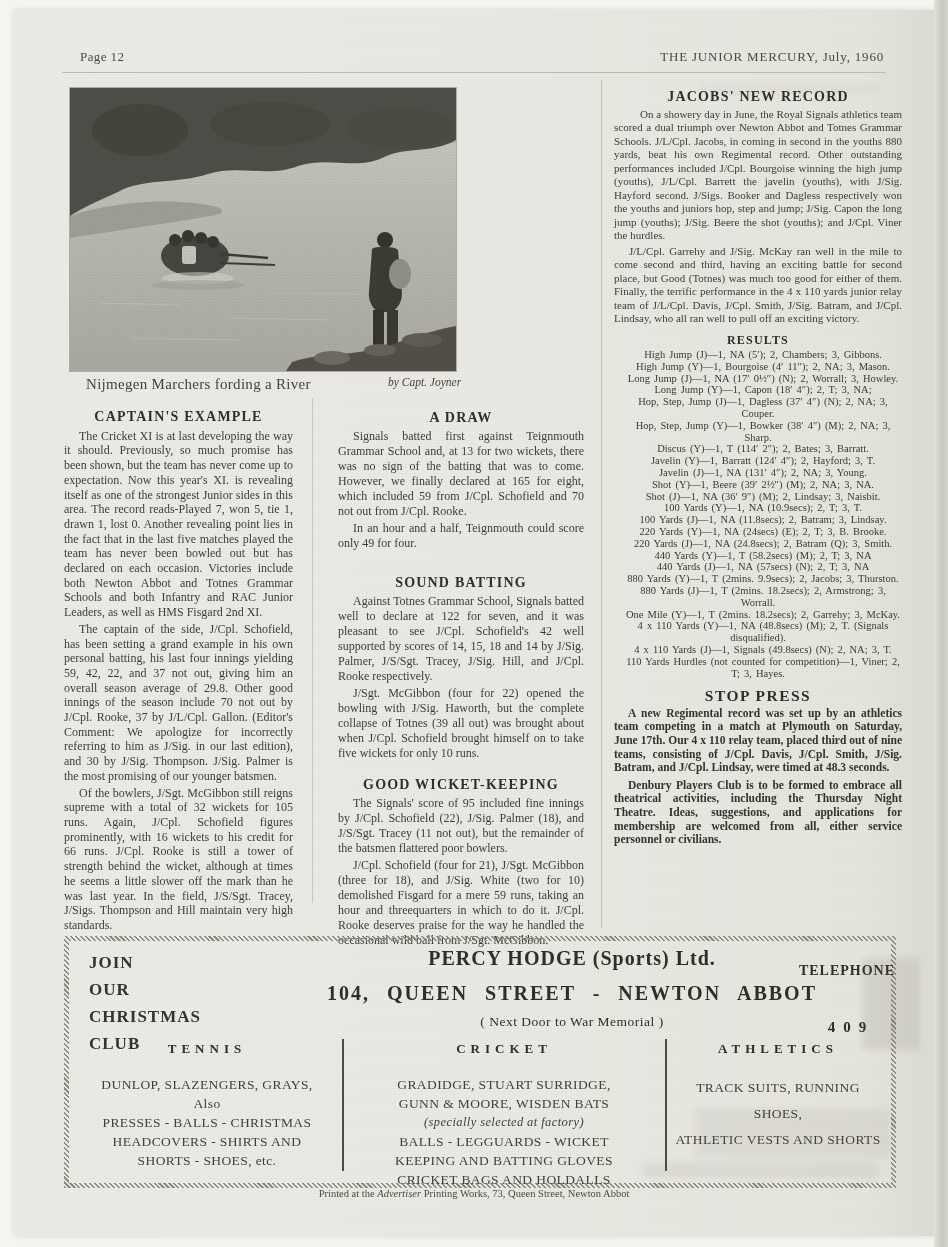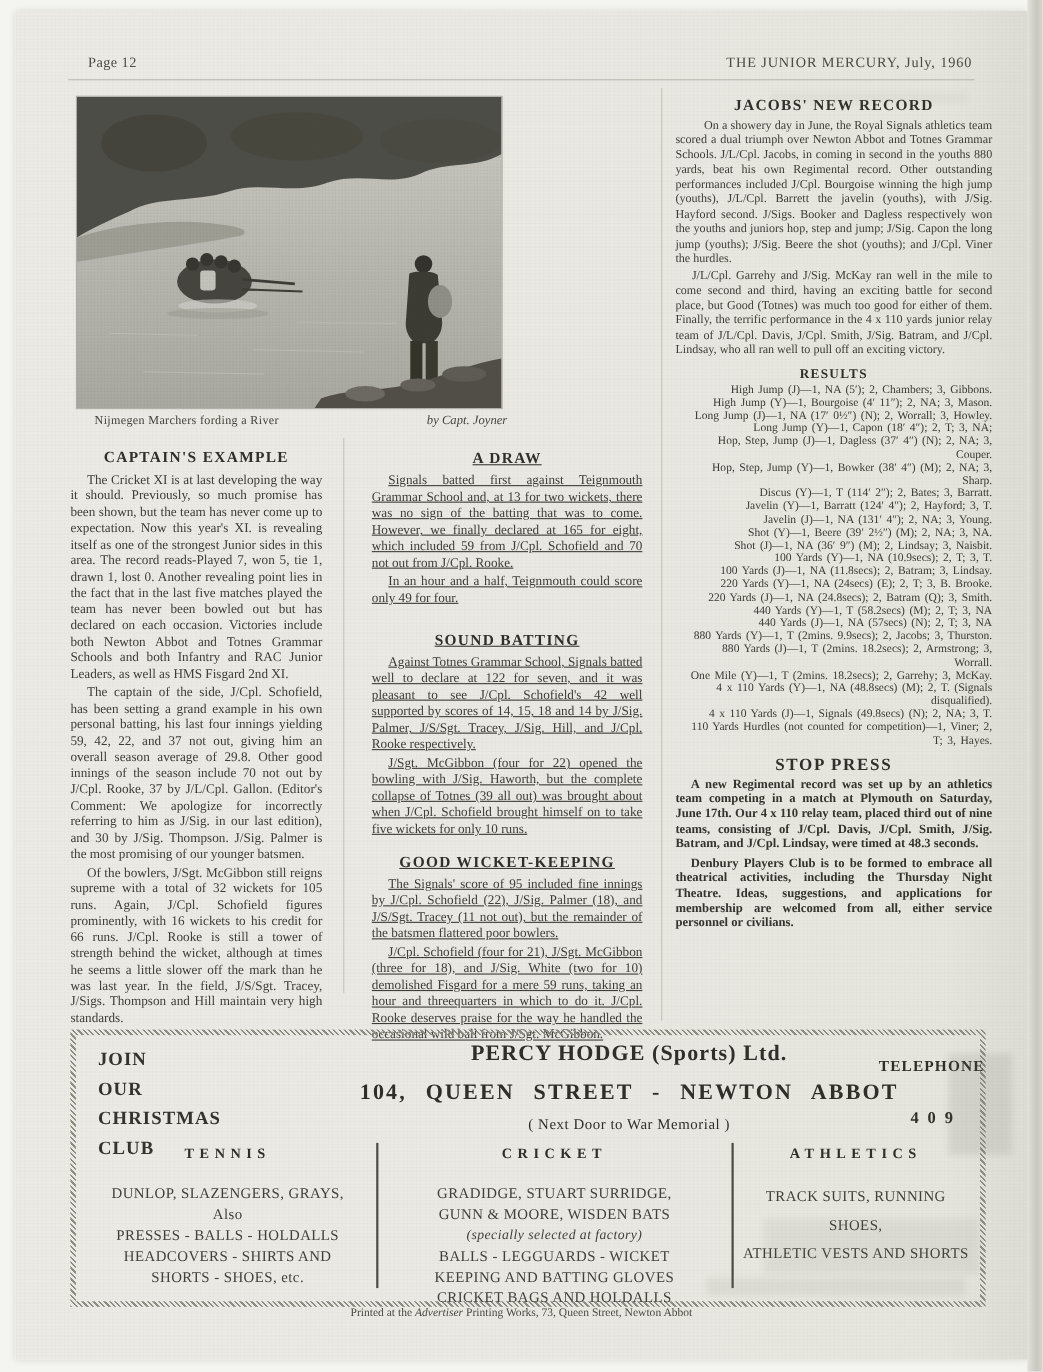--- a/index.html
+++ b/index.html
@@ -22,55 +22,55 @@
   }
   .page-edge{position:absolute;right:0;top:0;width:14px;height:1247px;
     background:linear-gradient(90deg,#e2e1da,#c8c7c0 60%,#d6d5ce);}
 
   .hdr-pagenum{position:absolute;left:80px;top:49px;font-size:13px;letter-spacing:.4px;color:#4a4942;}
   .hdr-masthead{position:absolute;right:64px;top:49px;font-size:13px;letter-spacing:.8px;color:#4a4942;}
 
   .photo{position:absolute;left:70px;top:88px;width:386px;height:283px;background:#b7b6af;
     outline:1px solid #aeada5;}
   .photo svg{display:block;}
-  .cap-left{position:absolute;left:86px;top:376px;font-size:11px;letter-spacing:.3px;color:#44433c;}
+  .cap-left{position:absolute;left:86px;top:376px;font-size:15px;letter-spacing:.3px;color:#44433c;}
   .cap-right{position:absolute;left:388px;top:376px;font-size:11.5px;font-style:italic;color:#44433c;}
 
   .col{position:absolute;text-align:justify;}
   .col-left{left:64px;top:398px;width:229px;font-size:12px;line-height:14.7px;}
-  .col-mid{left:338px;top:398px;width:246px;font-size:12px;line-height:15px;text-decoration:underline;}
+  .col-mid{left:338px;top:398px;width:246px;font-size:12px;line-height:15px;}
   .col-right{left:614px;top:78px;width:288px;font-size:11px;line-height:13.5px;}
 
   .art-head{font-weight:bold;text-align:center;font-size:14px;letter-spacing:1.2px;color:#312f2a;
     margin:12px 0 4px 0;}
   .art-head.small{font-size:12px;margin:8px 0 2px 0;}
   .art-head.big{font-size:15.5px;letter-spacing:1.5px;margin:10px 0 4px 0;}
   .paras p{margin:0 0 2px 0;text-indent:15px;}
   .jacobs-paras p:first-child{text-indent:26px;}
   .results-list{text-align:left;font-size:10.5px;line-height:11.8px;word-spacing:1.5px;color:#3b3a34;}
-  .results-list p{margin:0;text-indent:10px;text-align:right;}
+  .results-list p{margin:0;text-indent:10px;text-align:center;}
   .stoppress p{font-weight:bold;margin:0 0 4px 0;text-indent:14px;line-height:13.6px;font-size:11.5px;color:#34332d;}
 
   .col-rule{position:absolute;width:1px;background:#c6c5bc;}
   .rule-a{left:312px;top:398px;height:505px;}
   .rule-b{left:601px;top:80px;height:848px;}
 
   .ad-box{position:absolute;left:64px;top:936px;width:822px;height:242px;
     border:5px solid transparent;
     border-image:repeating-linear-gradient(45deg,#8d8c82 0 1.5px,transparent 1.5px 3.5px) 5;
   }
   .ad-club{position:absolute;left:20px;top:12px;width:160px;}
   .ad-club div{font-weight:bold;font-size:17px;letter-spacing:1px;color:#34332d;margin-bottom:7px;}
   .ad-center{position:absolute;left:253px;top:6px;width:500px;text-align:center;color:#2f2e29;}
   .ad-name{font-weight:bold;font-size:20px;letter-spacing:1px;white-space:nowrap;}
   .ad-address{font-weight:bold;font-size:20px;letter-spacing:2px;word-spacing:10px;margin-top:12px;white-space:nowrap;}
   .ad-note{font-size:13.5px;margin-top:9px;letter-spacing:.5px;}
   .ad-phone{position:absolute;left:728px;top:22px;width:100px;text-align:center;color:#2f2e29;}
   .ad-phone .lbl{font-weight:bold;font-size:14px;letter-spacing:1px;}
-  .ad-phone .num{font-weight:bold;font-size:15px;letter-spacing:8px;margin-top:30px;padding-left:8px;}
+  .ad-phone .num{font-weight:bold;font-size:15px;letter-spacing:8px;margin-top:40px;padding-left:8px;}
   .ad-sec{position:absolute;text-align:center;color:#413f39;}
   .ad-sec .sec-title{font-weight:bold;font-size:13px;letter-spacing:5px;color:#2f2e29;margin-bottom:18px;}
   .ad-sec .sec-lines div{font-size:13.5px;line-height:19px;letter-spacing:.4px;}
   .sec-tennis{left:10px;top:100px;width:256px;}
   .sec-cricket{left:290px;top:100px;width:290px;}
   .sec-athletics{left:606px;top:100px;width:206px;}
   .sec-athletics .sec-lines div{line-height:26px;}
   .ad-divider{position:absolute;top:98px;width:2px;height:132px;background:#4c4b44;}
   .div-1{left:273px;}
   .div-2{left:596px;}
@@ -247,21 +247,21 @@
     <div class="lbl">TELEPHONE</div>
     <div class="num">409</div>
   </div>
   <div class="ad-divider div-1"></div>
   <div class="ad-divider div-2"></div>
   <div class="ad-sec sec-tennis">
     <div class="sec-title">TENNIS</div>
     <div class="sec-lines">
         <div>DUNLOP, SLAZENGERS, GRAYS,</div>
         <div>Also</div>
-        <div>PRESSES - BALLS - HOLDALLS</div>
+        <div>PRESSES - BALLS - CHRISTMAS</div>
         <div>HEADCOVERS - SHIRTS AND</div>
         <div>SHORTS - SHOES, etc.</div>
       </div>
   </div>
   <div class="ad-sec sec-cricket">
     <div class="sec-title">CRICKET</div>
     <div class="sec-lines">
         <div>GRADIDGE, STUART SURRIDGE,</div>
         <div>GUNN &amp; MOORE, WISDEN BATS</div>
         <div>(specially selected at factory)</div>

